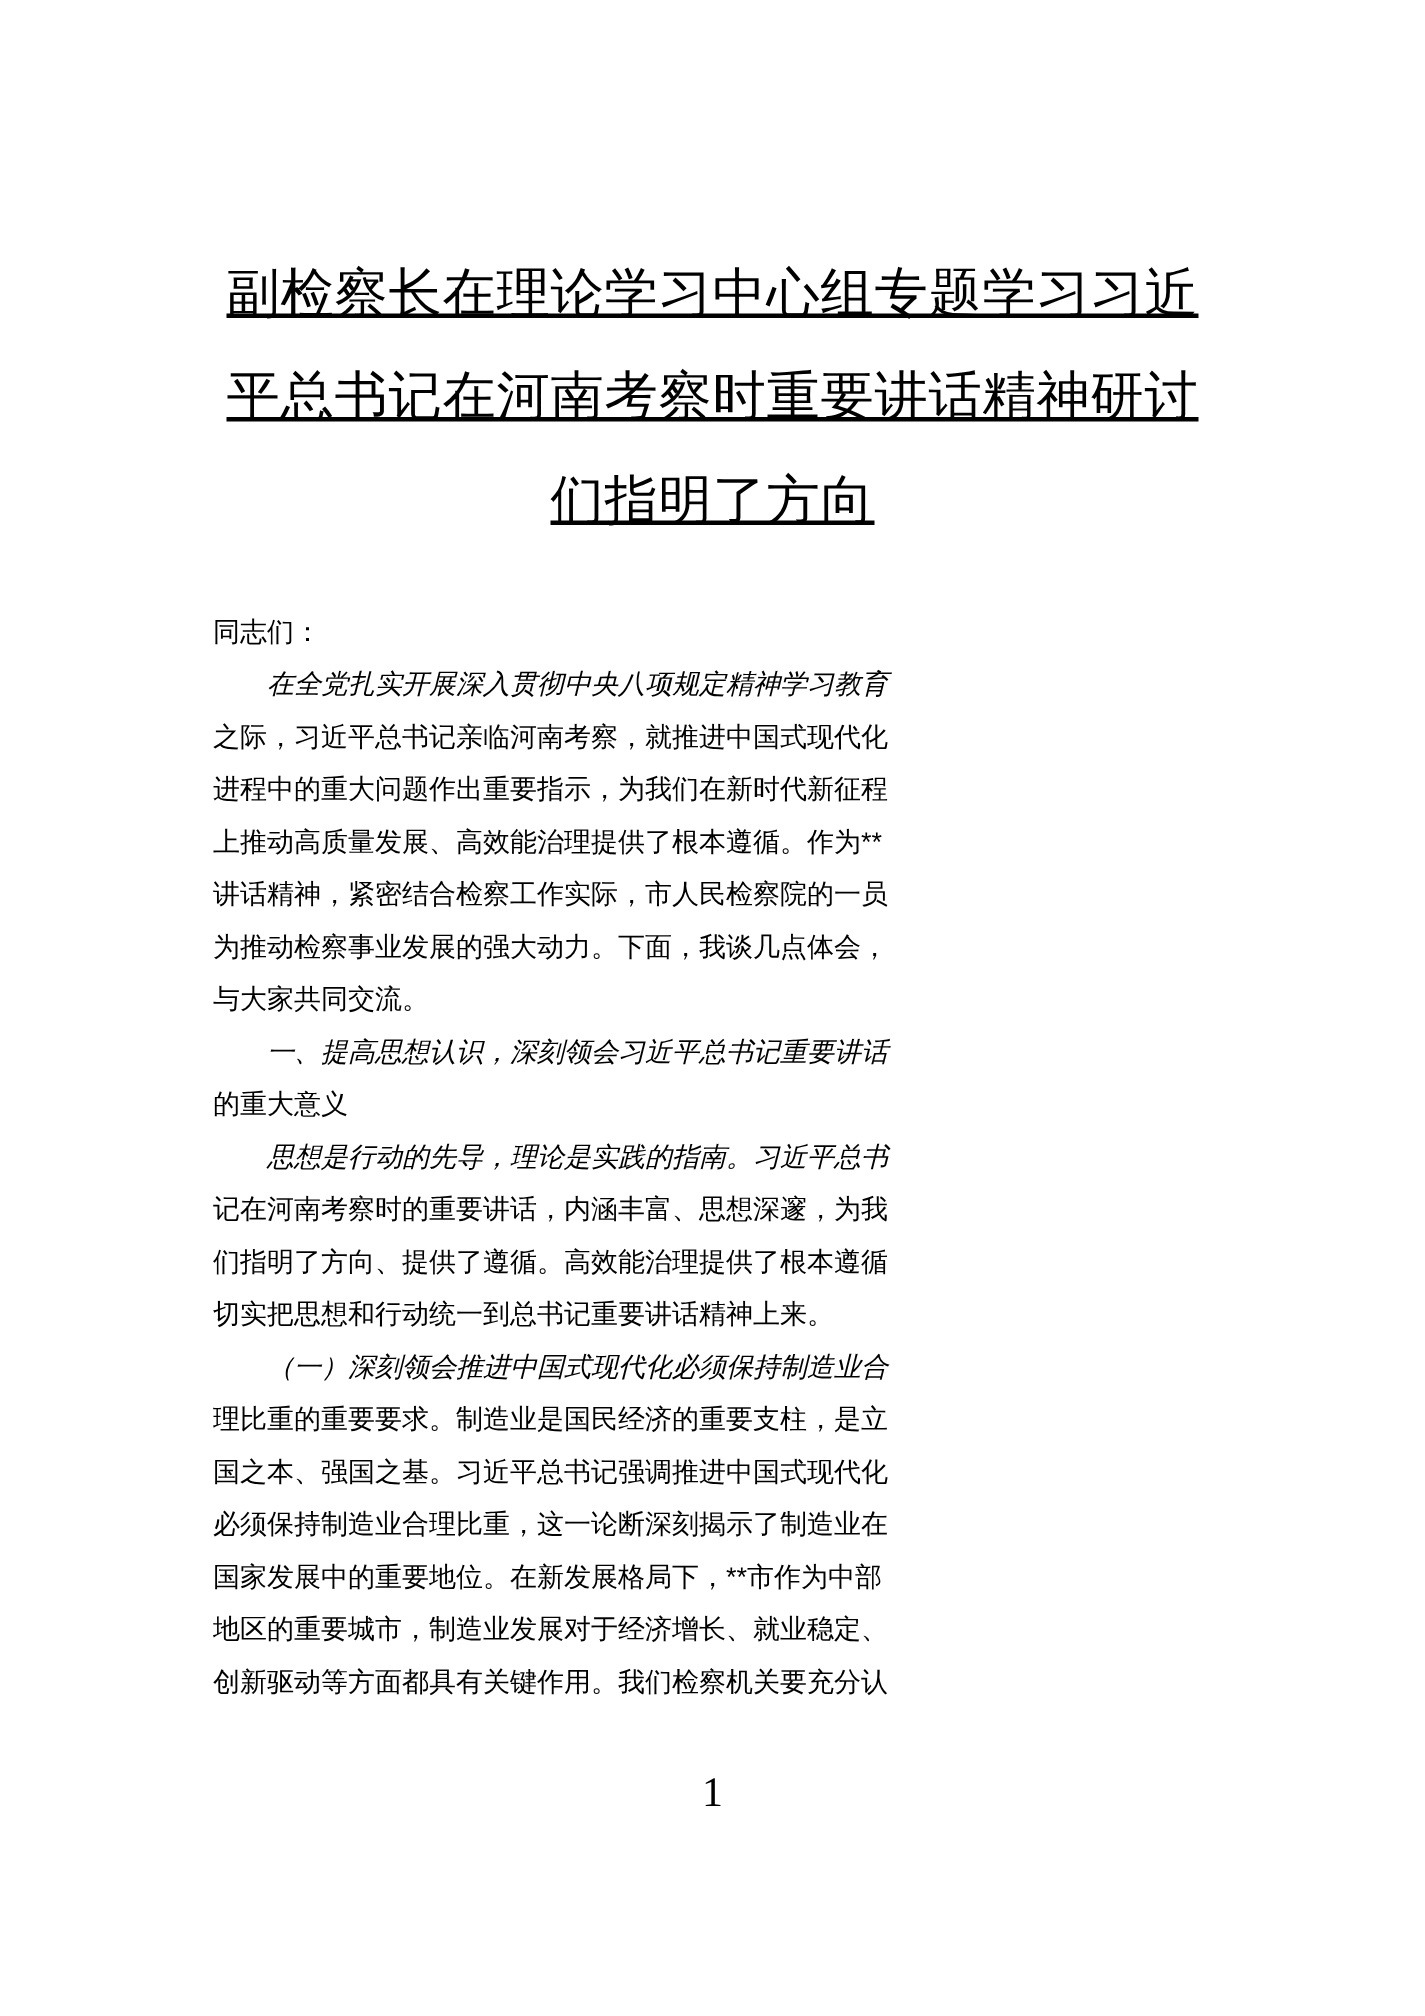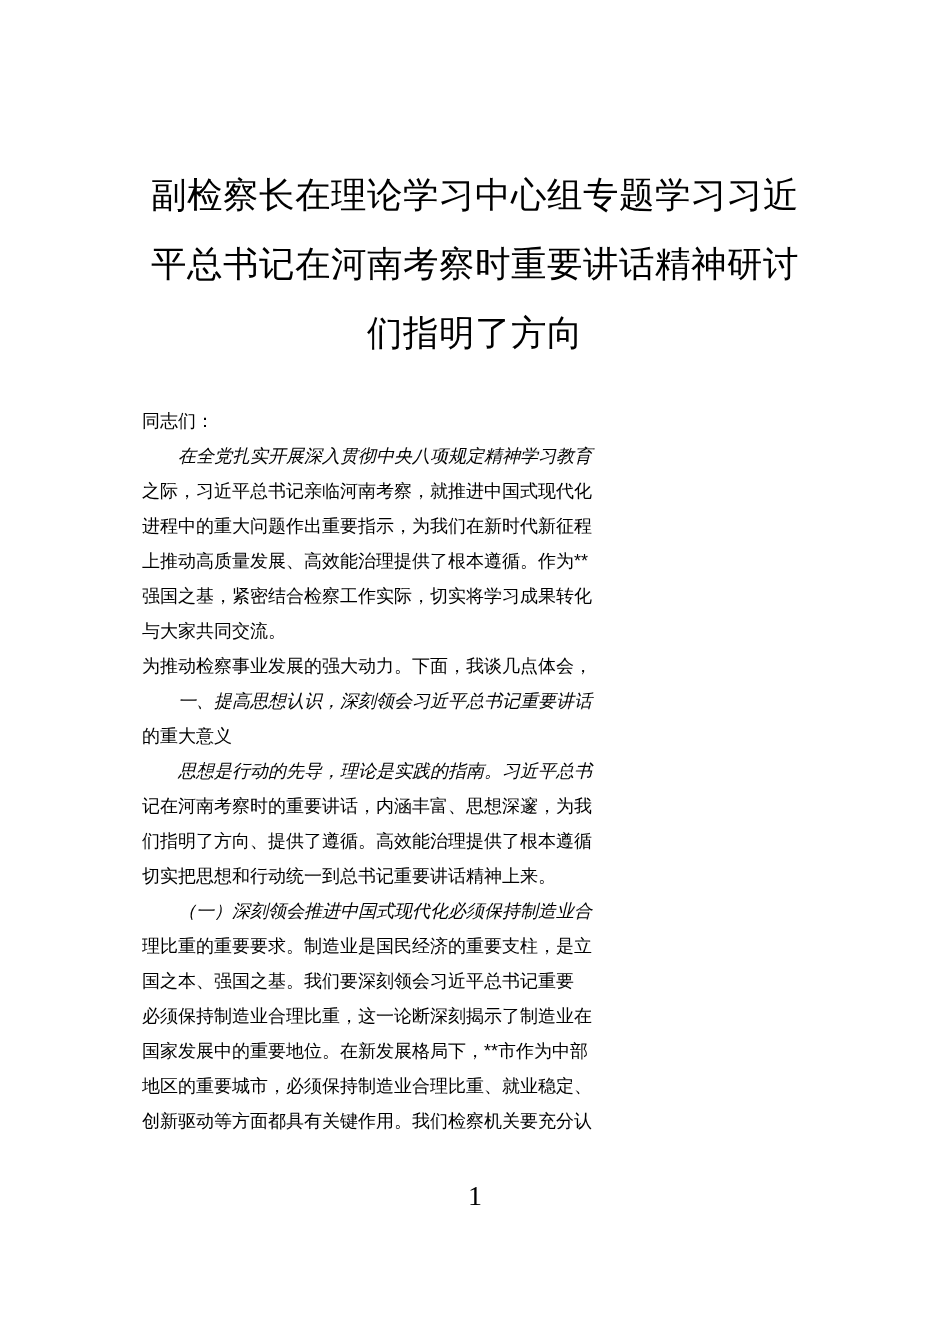--- a/index.html
+++ b/index.html
@@ -22,20 +22,21 @@
     padding-top: 161px;
     margin: 0 auto;
     width: 680px;
     font-size: 35.5px;
     line-height: 69px;
     text-align: center;
     letter-spacing: 0.5px;
   }
   .title-line {
     white-space: nowrap;
+    text-decoration: underline;
   }
   .body-block {
     margin: 36px auto 0;
     width: 666px;
     font-size: 18px;
     line-height: 35px;
     text-align: justify;
   }
   .para { margin: 0; }
   .line { height: 35px; white-space: nowrap; }
@@ -62,38 +63,38 @@
     </div>
   <div class="body-block">
       <div class="para">
         <div class="line">同志们：</div>
       </div>
       <div class="para">
         <div class="line indent">在全党扎实开展深入贯彻中央八项规定精神学习教育</div>
         <div class="line">之际，习近平总书记亲临河南考察，就推进中国式现代化</div>
         <div class="line">进程中的重大问题作出重要指示，为我们在新时代新征程</div>
         <div class="line">上推动高质量发展、高效能治理提供了根本遵循。作为**</div>
-        <div class="line">强国之基，紧密结合检察工作实际，切实将学习成果转化</div>
+        <div class="line">讲话精神，紧密结合检察工作实际，市人民检察院的一员</div>
+        <div class="line">为推动检察事业发展的强大动力。下面，我谈几点体会，</div>
         <div class="line">与大家共同交流。</div>
-        <div class="line">为推动检察事业发展的强大动力。下面，我谈几点体会，</div>
       </div>
       <div class="para">
         <div class="line indent">一、提高思想认识，深刻领会习近平总书记重要讲话</div>
         <div class="line">的重大意义</div>
       </div>
       <div class="para">
         <div class="line indent">思想是行动的先导，理论是实践的指南。习近平总书</div>
         <div class="line">记在河南考察时的重要讲话，内涵丰富、思想深邃，为我</div>
         <div class="line">们指明了方向、提供了遵循。高效能治理提供了根本遵循</div>
         <div class="line">切实把思想和行动统一到总书记重要讲话精神上来。</div>
       </div>
       <div class="para">
         <div class="line indent">（一）深刻领会推进中国式现代化必须保持制造业合</div>
         <div class="line">理比重的重要要求。制造业是国民经济的重要支柱，是立</div>
-        <div class="line">国之本、强国之基。我们要深刻领会习近平总书记重要</div>
+        <div class="line">国之本、强国之基。习近平总书记强调推进中国式现代化</div>
         <div class="line">必须保持制造业合理比重，这一论断深刻揭示了制造业在</div>
         <div class="line">国家发展中的重要地位。在新发展格局下，**市作为中部</div>
-        <div class="line">地区的重要城市，必须保持制造业合理比重、就业稳定、</div>
+        <div class="line">地区的重要城市，制造业发展对于经济增长、就业稳定、</div>
         <div class="line">创新驱动等方面都具有关键作用。我们检察机关要充分认</div>
       </div>
     </div>
   <div class="footer">1</div>
 </div>
 
 </body></html>

